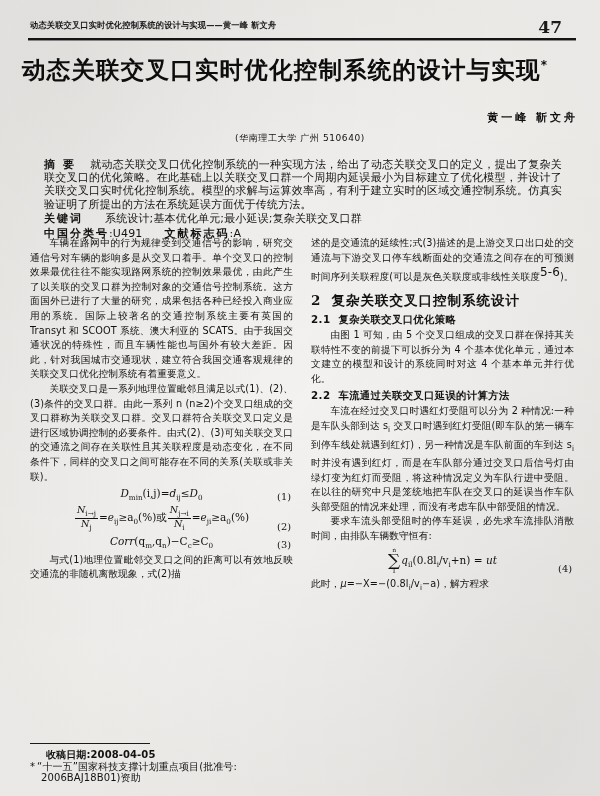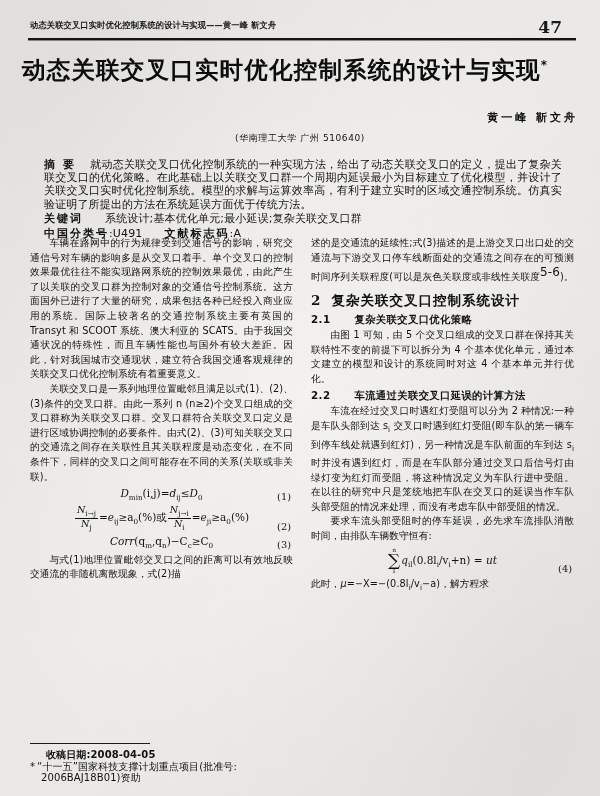--- a/index.html
+++ b/index.html
@@ -163,21 +163,21 @@
     margin: 7px 0 3px 0;
     letter-spacing: 1px;
   }
   .h1 .num { margin-right: 10px; font-family: "DejaVu Serif", serif; }
   .h2 {
     font-size: 10.3px;
     font-weight: bold;
     margin: 3px 0 1px 0;
     letter-spacing: 0.4px;
   }
-  .h2 .num { margin-right: 24px; }
+  .h2 .num { margin-right: 8px; }
 
   
   .eq {
     position: relative;
     font-family: "DejaVu Serif", serif;
     font-size: 10.5px;
     text-align: center;
     margin: 3px 0 3px 0;
     min-height: 14px;
   }

